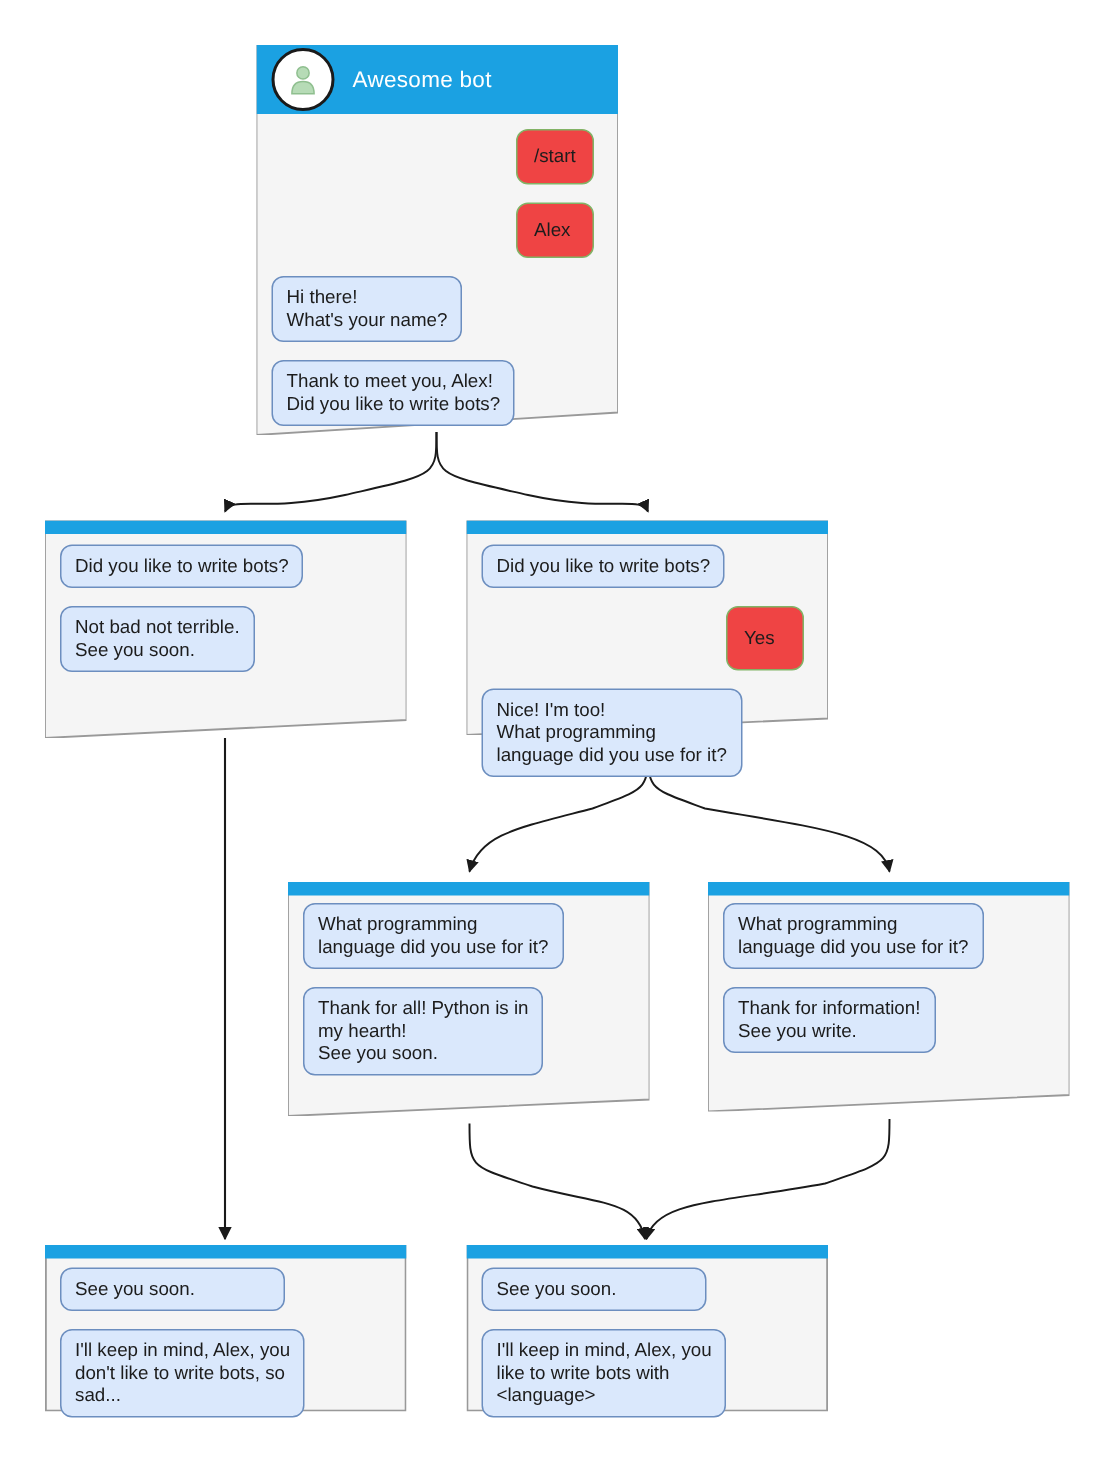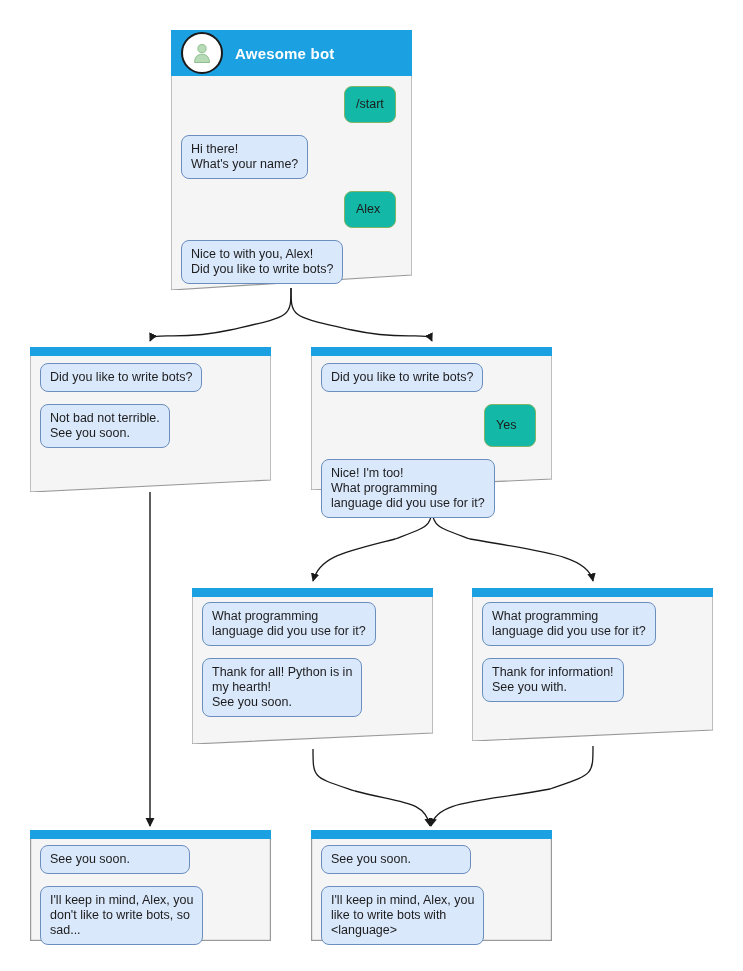--- a/index.html
+++ b/index.html
@@ -43,21 +43,21 @@
     left: 0; top: 0;
     width: 100%;
     box-sizing: border-box;
   }
   .node-header {
     position: relative;
     box-sizing: border-box;
     display: flex;
     align-items: center;
     color: #ffffff;
-    font-weight: bold;
+    font-weight: normal;
   }
   .node-header.tall {
     height: 46px;
     padding-left: 10px;
     font-size: 15px;
   }
   .node-header.thin {
     height: 9px;
   }
   .avatar {
@@ -95,21 +95,21 @@
     line-height: 15px;
     color: #1c1c1c;
     white-space: pre-line;
     box-sizing: border-box;
   }
   .bubble.bot {
     background: #dae8fc;
     border: 1px solid #6c8ebf;
   }
   .bubble.user {
-    background: #14b8a6;
+    background: #ef4444;
     border: 1px solid #82b366;
     min-width: 52px;
     text-align: left;
     padding: 10px 11px;
   }
   .bubble.user.pad-lg { padding: 13px 11px; }
 </style>
 </head>
 <body>
 
@@ -149,29 +149,29 @@
             <circle cx="12" cy="7.6" r="4.1" fill="#b6dbb6" stroke="#8fbf8f" stroke-width="1"></circle>
             <path d="M4.6 21.5 C4.6 15.4 8 13.3 12 13.3 C16 13.3 19.4 15.4 19.4 21.5 Z" fill="#b6dbb6" stroke="#8fbf8f" stroke-width="1"></path>
           </svg>
         </span>
         <span class="header-title">Awesome bot</span>
       </div>
       <div class="chat-body">
         <div class="row right">
           <div class="bubble user">/start</div>
         </div>
+        <div class="row right">
+          <div class="bubble user">Alex</div>
+        </div>
         <div class="row left">
           <div class="bubble bot">Hi there!
 What's your name?</div>
         </div>
-        <div class="row right">
-          <div class="bubble user">Alex</div>
-        </div>
-        <div class="row left">
-          <div class="bubble bot">Nice to with you, Alex!
+        <div class="row left">
+          <div class="bubble bot">Thank to meet you, Alex!
 Did you like to write bots?</div>
         </div>
       </div>
     </div>
   </div>
 
   <div class="node" style="left:30px; top:347px; width:241px; height:145px;">
     <svg class="node-shape" viewBox="0 0 241 145" preserveAspectRatio="none">
       <polygon points="0,0 241,0 241,133 0,145" fill="#f5f5f5" stroke="#999999" stroke-width="1.2"></polygon>
       <rect x="0" y="0" width="241" height="9" fill="#1ba1e2"></rect>
@@ -241,21 +241,21 @@
     </svg>
     <div class="node-inner">
       <div class="node-header thin"></div>
       <div class="chat-body" style="padding-top:5px;">
         <div class="row left">
           <div class="bubble bot">What programming
 language did you use for it?</div>
         </div>
         <div class="row left">
           <div class="bubble bot">Thank for information!
-See you with.</div>
+See you write.</div>
         </div>
       </div>
     </div>
   </div>
 
   <div class="node" style="left:30px; top:830px; width:241px; height:111px;">
     <svg class="node-shape" viewBox="0 0 241 111" preserveAspectRatio="none">
       <rect x="0.6" y="0.6" width="239.8" height="109.8" fill="#f5f5f5" stroke="#999999" stroke-width="1.2"></rect>
       <rect x="0" y="0" width="241" height="9" fill="#1ba1e2"></rect>
     </svg>

